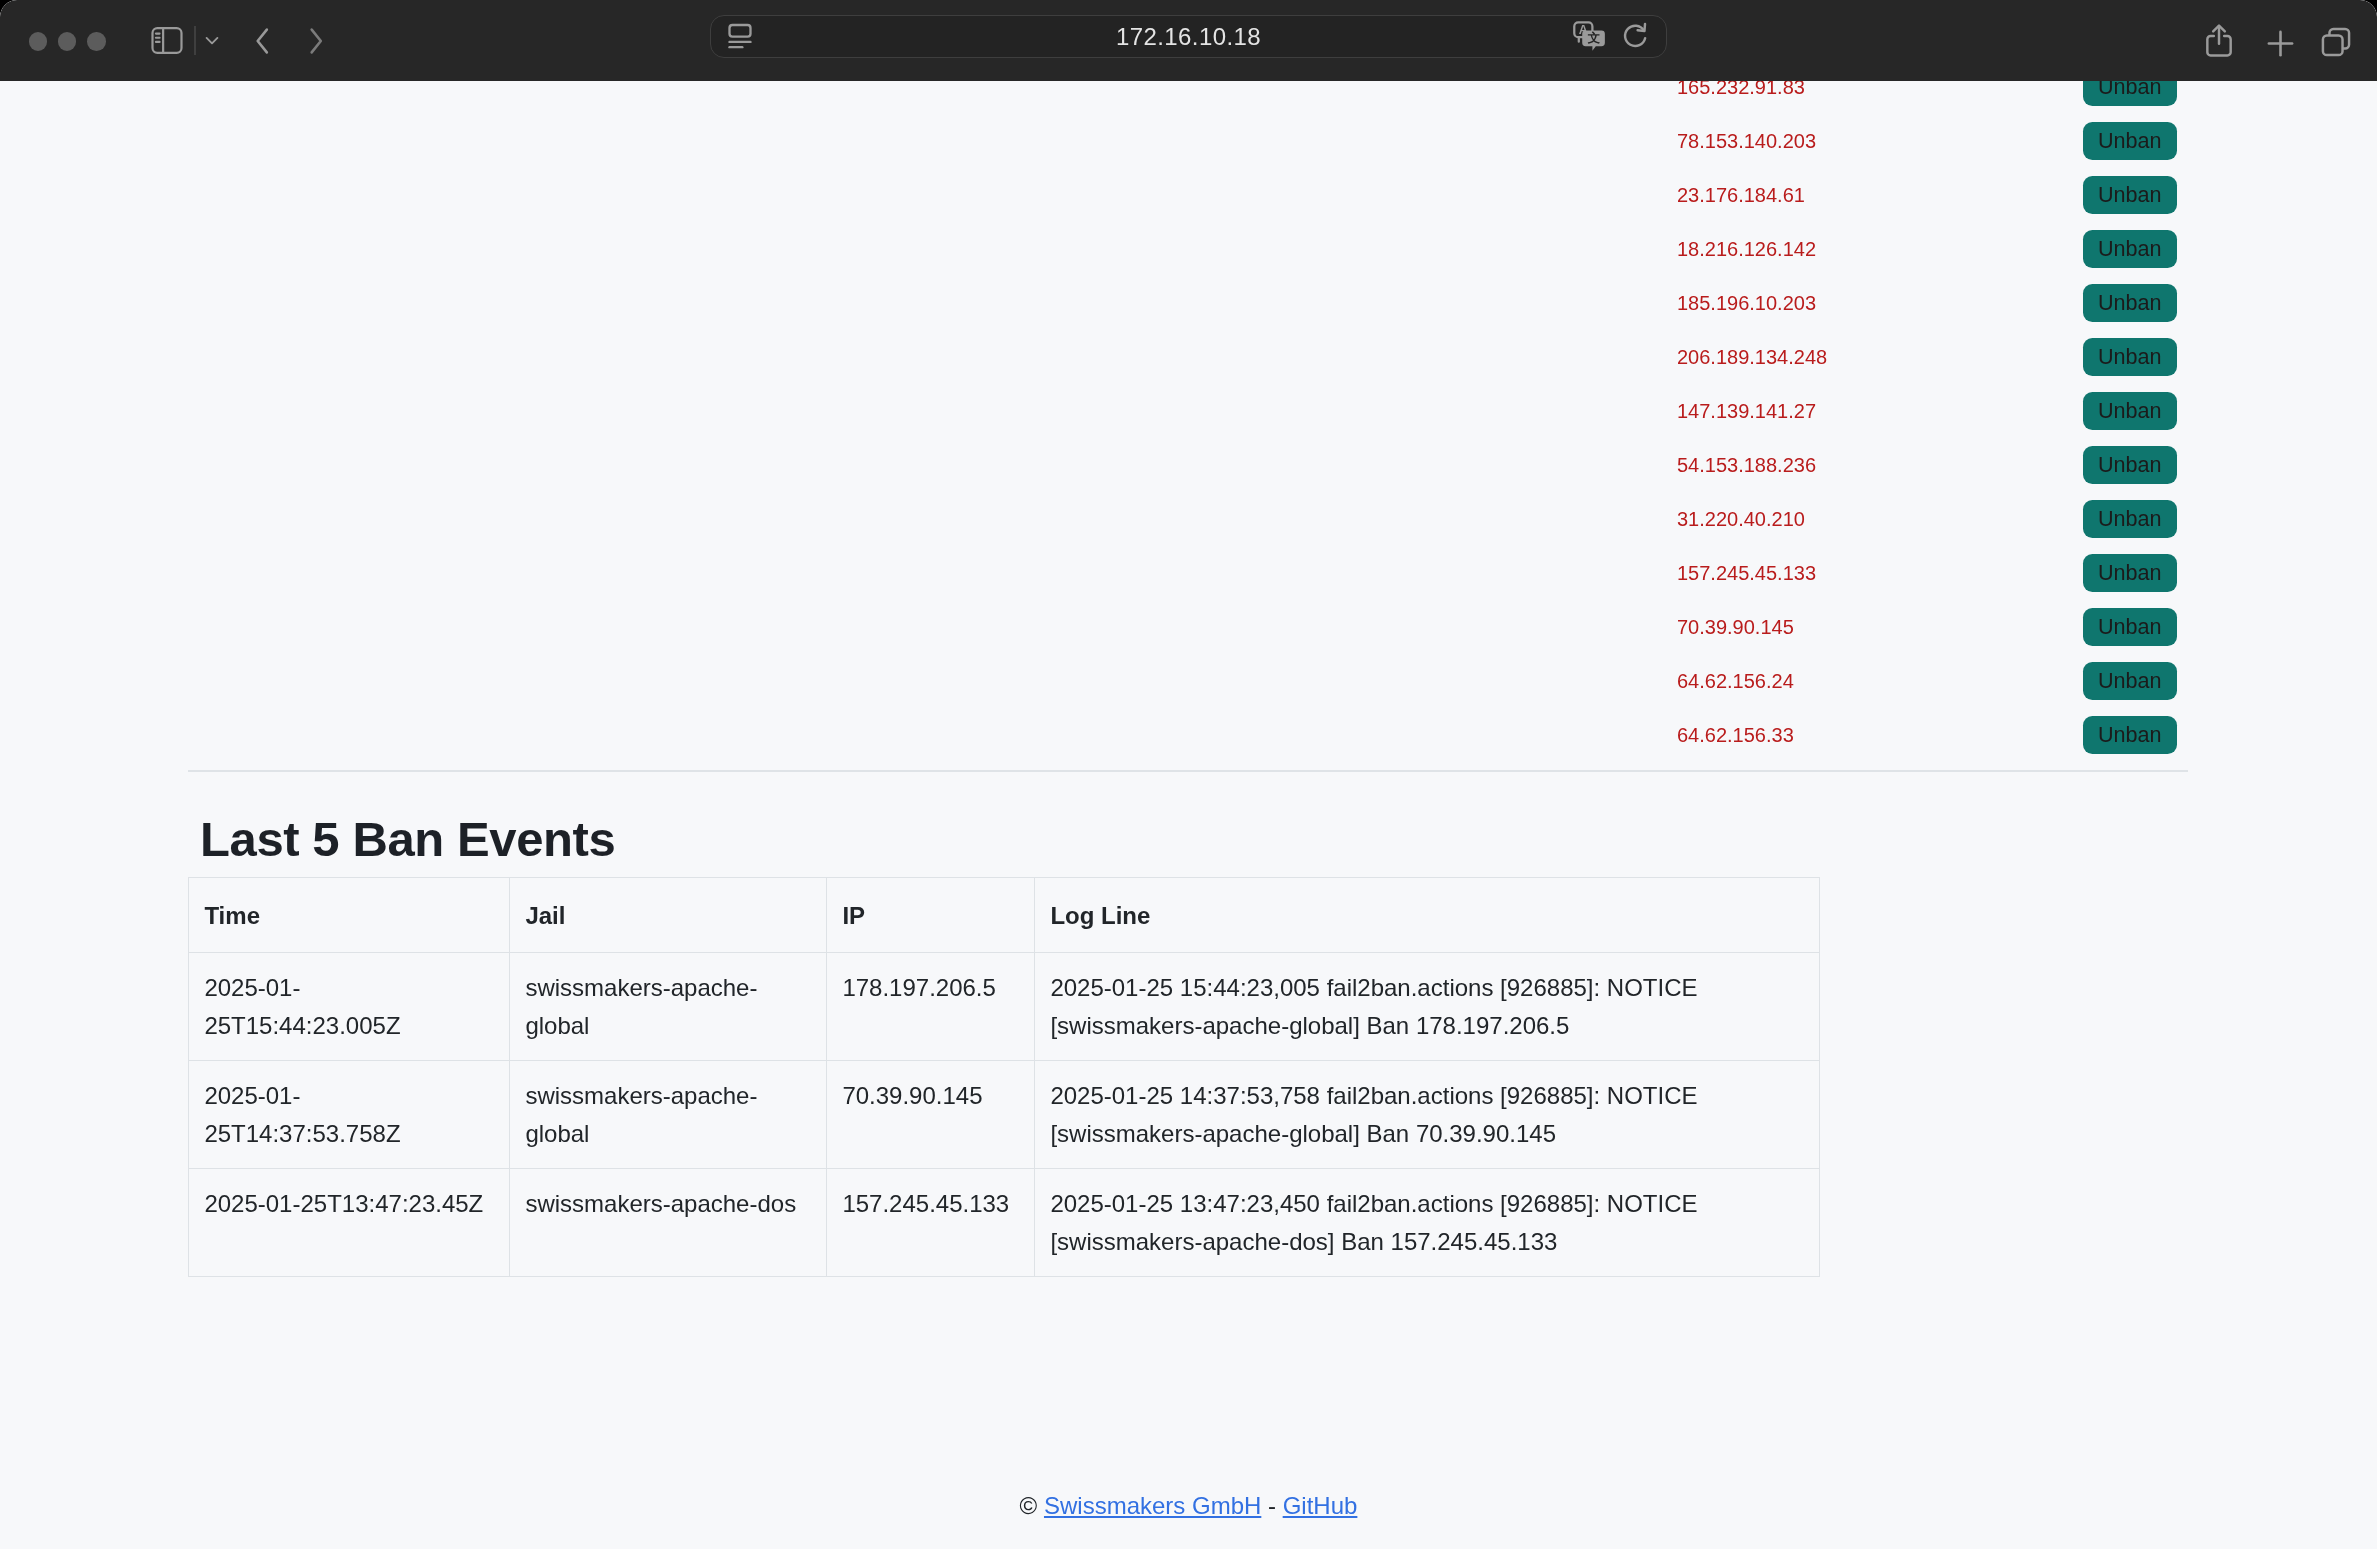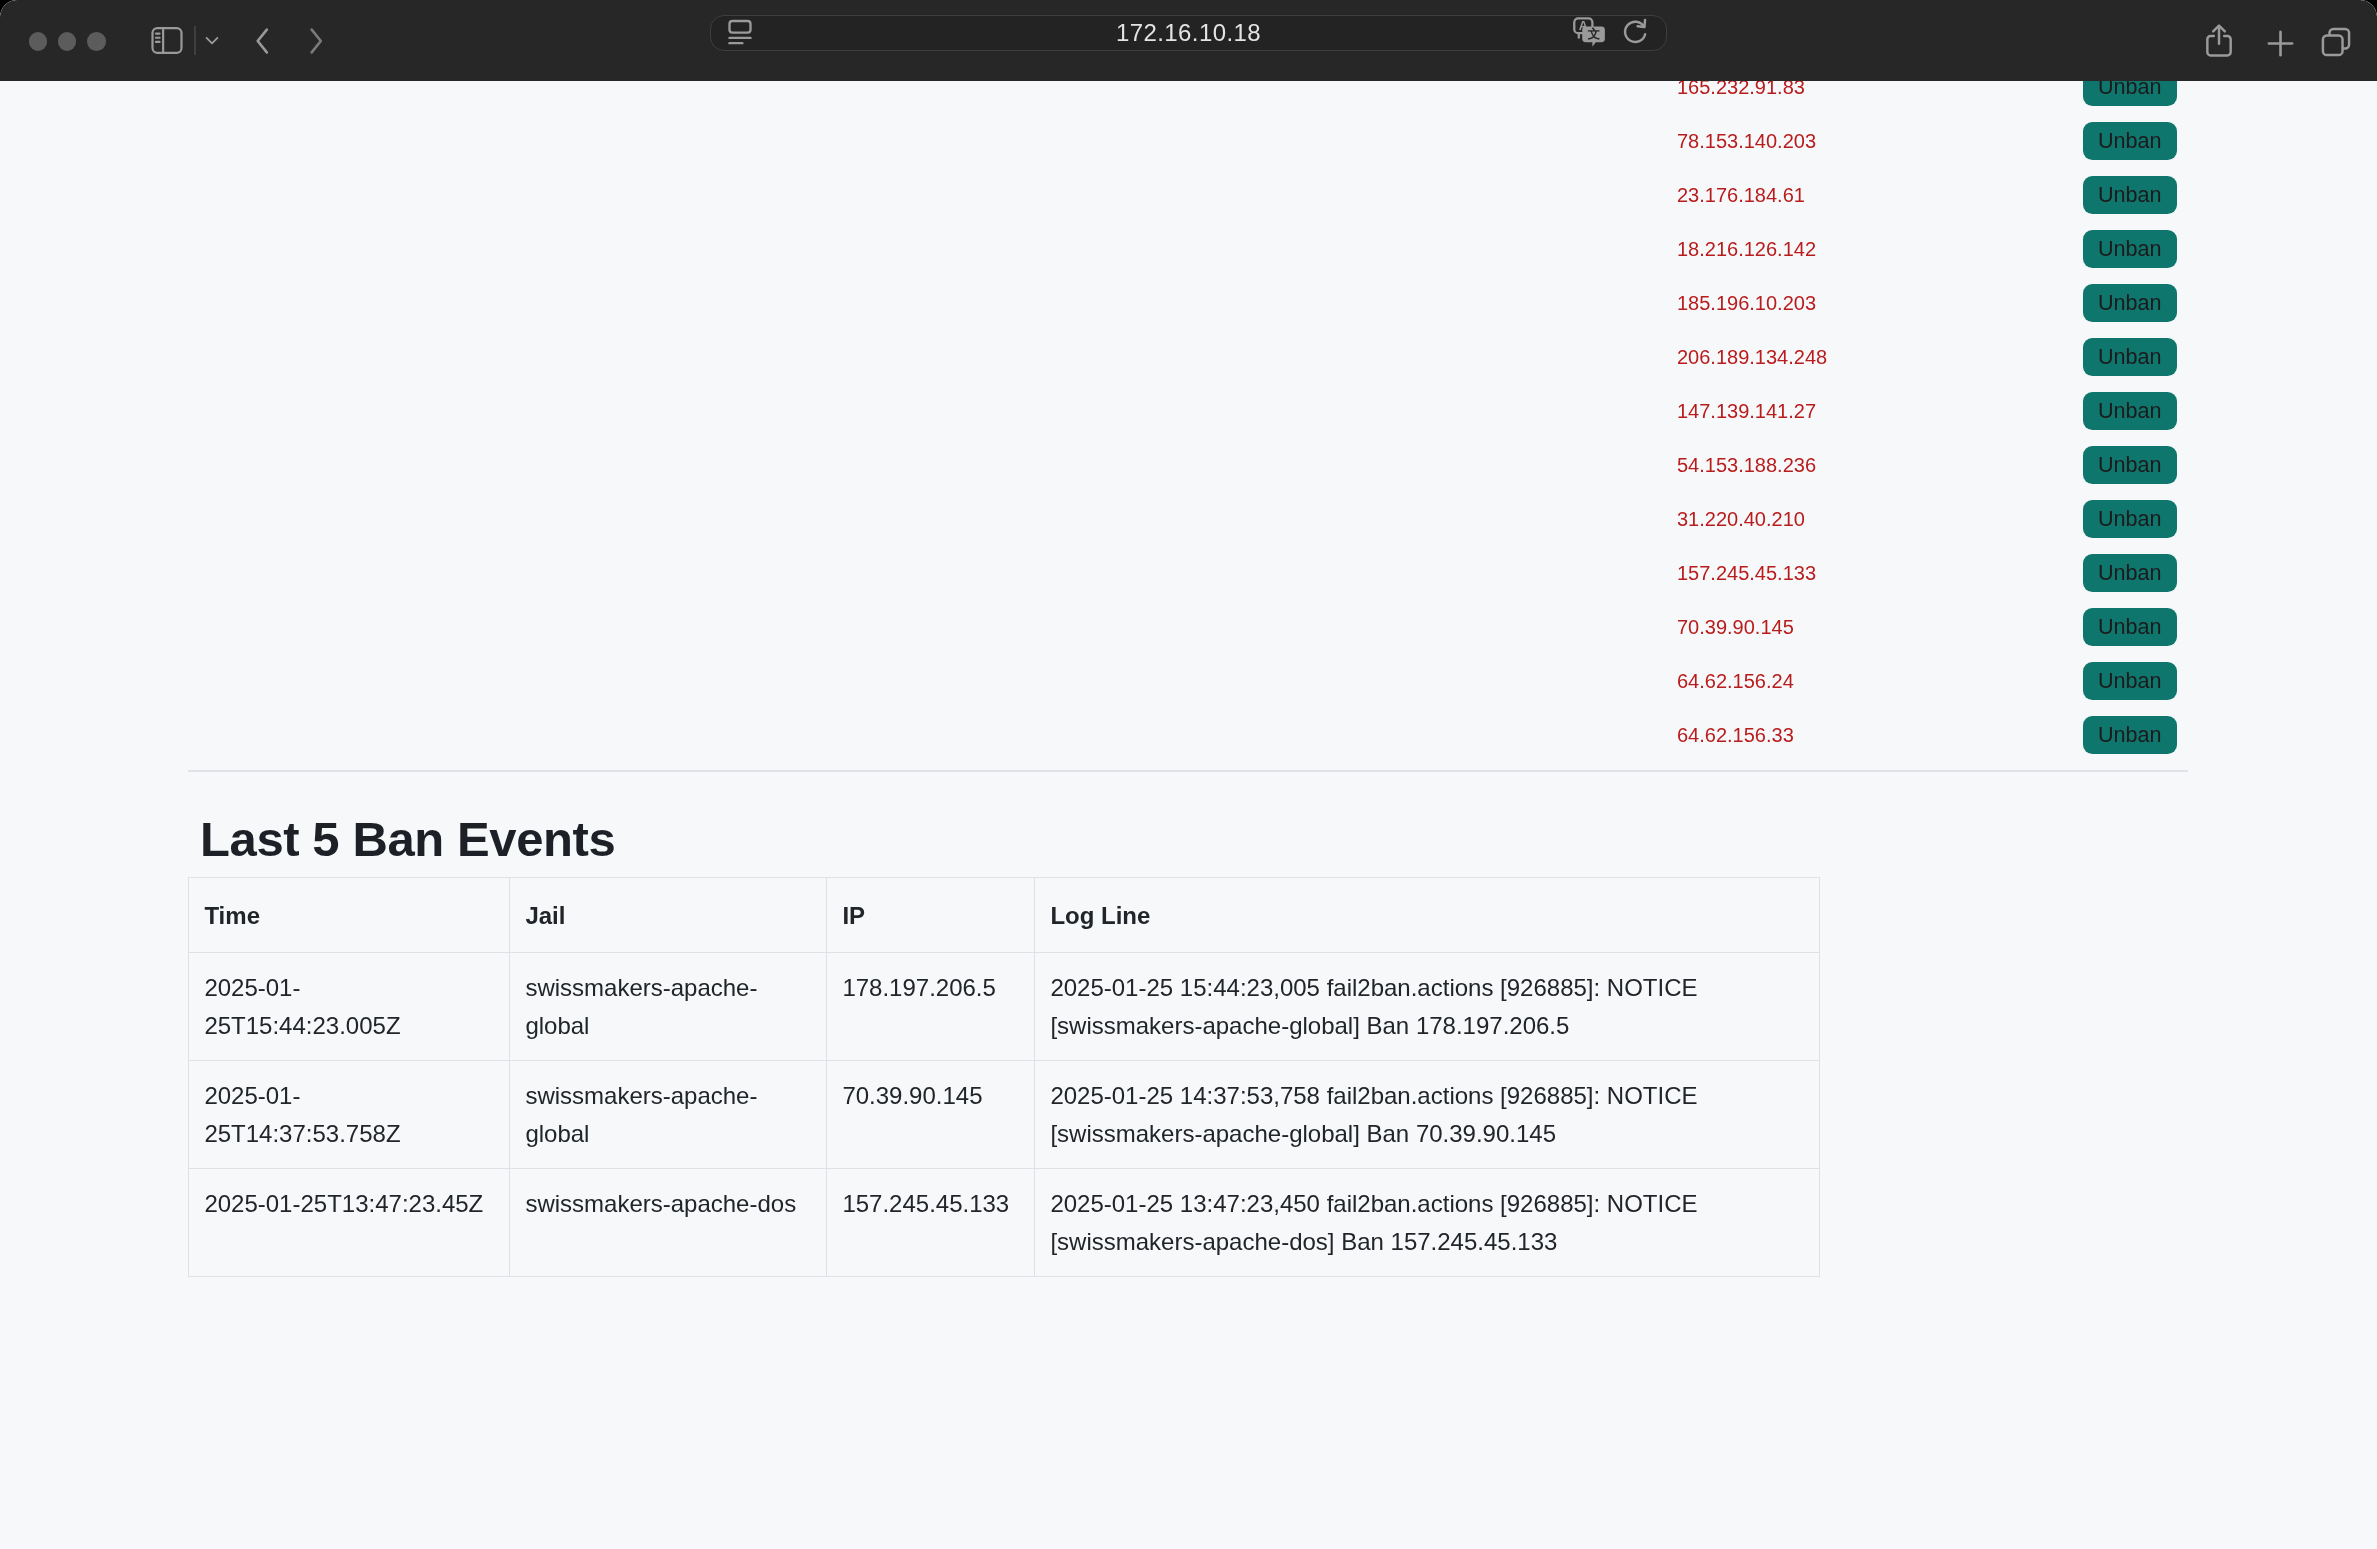--- a/index.html
+++ b/index.html
@@ -16,21 +16,21 @@
   .chrome{
     position:absolute;top:0;left:0;right:0;height:81px;
     background:#272727;z-index:10;border-radius:17px 17px 0 0;
   }
   .traffic{position:absolute;left:28.5px;top:32px;display:flex;gap:10.8px;}
   .traffic .dot{width:18.5px;height:18.5px;border-radius:50%;background:#5c5c5c;}
   .tb-icon{position:absolute;color:#9a9a9a;}
   .tb-icon svg{display:block;}
   .vdivider{position:absolute;left:194px;top:26px;width:1.5px;height:29px;background:#3f3f3f;}
   .urlfield{
-    position:absolute;left:710px;top:15.4px;width:957px;height:36px;
+    position:absolute;left:710px;top:15.4px;width:957px;height:43px;
     background:#232323;border:1.5px solid #3e3e3e;border-radius:14px;box-sizing:border-box;
   }
   .url-text{
     position:absolute;left:0;right:0;top:0;bottom:0;
     display:flex;align-items:center;justify-content:center;
     color:#e4e4e4;font-size:24px;letter-spacing:0.4px;
   }
   .field-icon{position:absolute;top:50%;transform:translateY(-50%);color:#9a9a9a;}
   .reader-ic{left:15.4px;}
   .translate-ic{right:60px;}
@@ -162,20 +162,26 @@
         </tr>
         <tr>
           <td class="col-time">2025-01-25T13:47:23.45Z</td>
           <td class="col-jail">swissmakers-apache-dos</td>
           <td class="col-ip">157.245.45.133</td>
           <td class="col-log">2025-01-25 13:47:23,450 fail2ban.actions [926885]: NOTICE [swissmakers-apache-dos] Ban 157.245.45.133</td>
         </tr>
       </tbody>
   </table>
 
+  <div class="footer">
+    <span>©</span>
+    <a>Swissmakers GmbH</a>
+    <span>-</span>
+    <a>GitHub</a>
+  </div>
 
   <div class="chrome">
 
     <div class="traffic">
       <div class="dot"></div>
       <div class="dot"></div>
       <div class="dot"></div>
     </div>
 
     <div class="tb-icon" style="left:150px;top:26px;">

